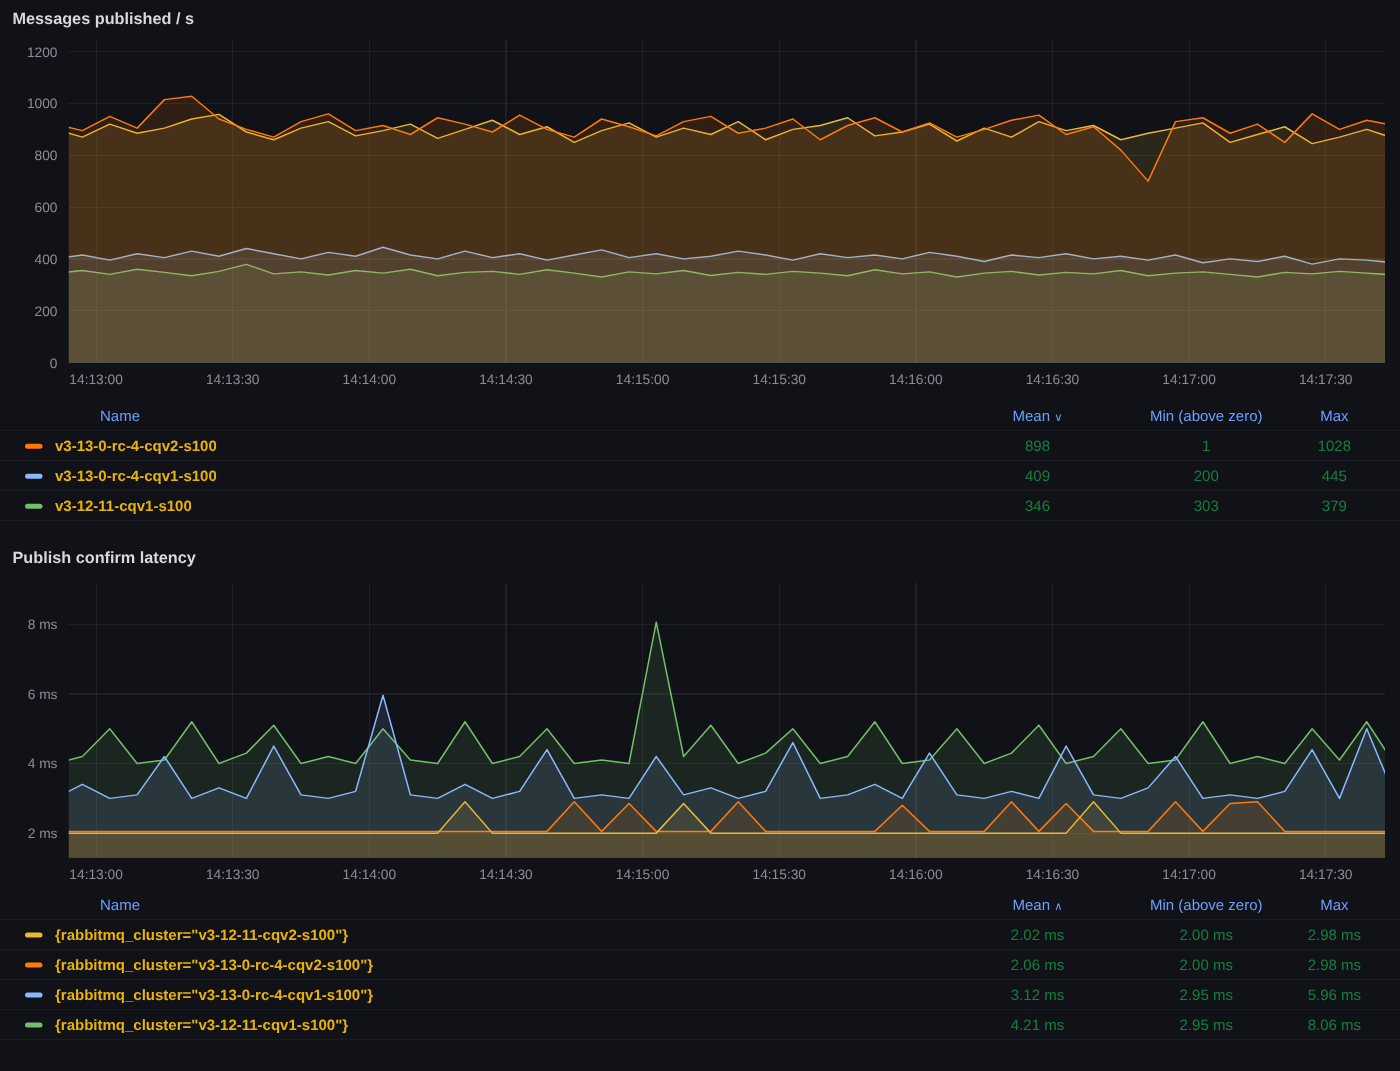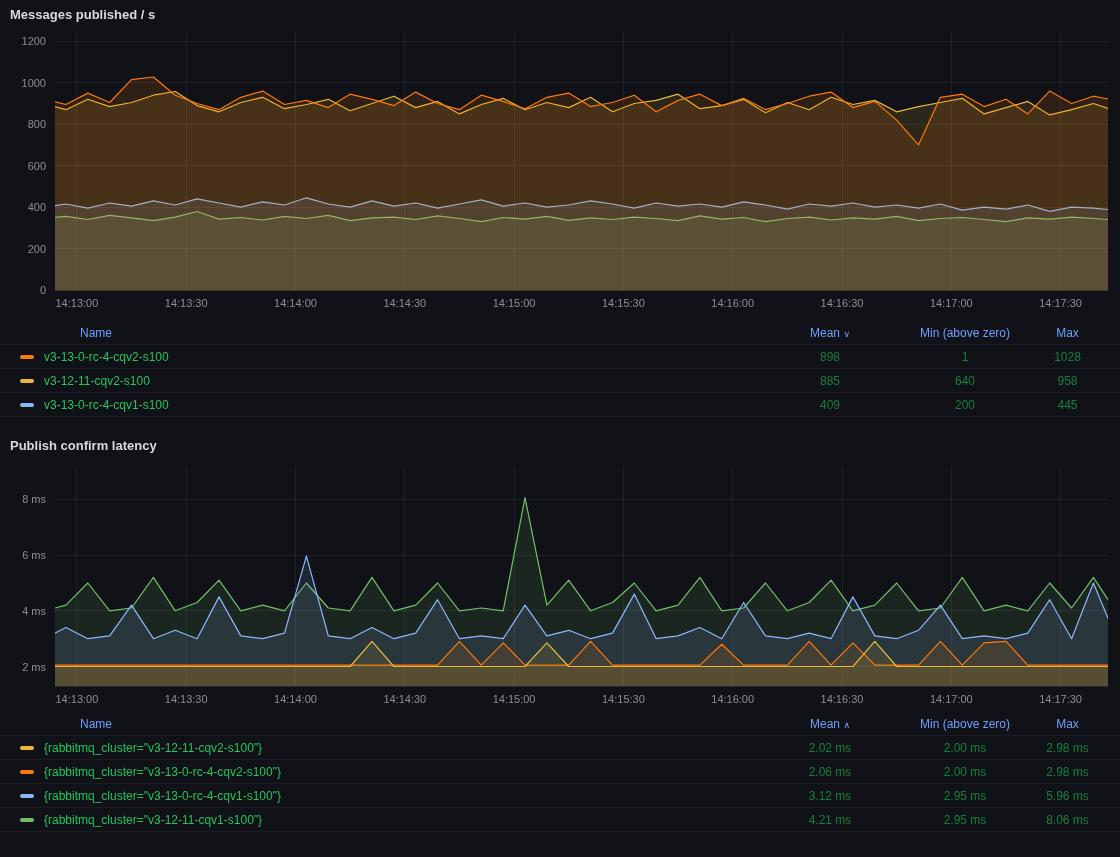--- a/index.html
+++ b/index.html
@@ -15,21 +15,21 @@
   .legend{font-size:12px;margin-top:2px;}
   .legend-header,.legend-row{display:grid;grid-template-columns:1fr 130px 140px 65px;align-items:center;
     height:23px;padding:0 20px;border-top:1px solid rgba(255,255,255,0.045);}
   .legend-header{border-top:none;margin-left:36px;}
   .legend-header .col{color:#6e9fff;font-weight:500;cursor:pointer;white-space:nowrap;}
   .legend-header .col.name{padding-left:24px;}
   .col.num{text-align:center;}
   .sort{font-size:9px;color:#6e9fff;}
   .legend-row .name{display:flex;align-items:center;min-width:0;}
   .swatch{display:inline-block;width:14px;height:4px;border-radius:2px;margin-right:10px;flex:0 0 auto;}
-  .series-name{color:#22c55e;cursor:pointer;white-space:nowrap;overflow:hidden;text-overflow:ellipsis;}
+  .series-name{color:#eab308;cursor:pointer;white-space:nowrap;overflow:hidden;text-overflow:ellipsis;font-weight:bold;}
   .legend-row .num{color:#15803d;}
   .legend-bottom-line{border-top:1px solid rgba(255,255,255,0.045);height:0;}
 </style>
 </head>
 <body>
 
 <div class="dashboard">
 
   <section class="panel">
     <h2 class="panel-title">Messages published / s</h2>
@@ -96,35 +96,35 @@
         <div class="col name">
             <span class="swatch" style="background-color: rgb(255, 120, 10);"></span>
             <span class="series-name">v3-13-0-rc-4-cqv2-s100</span>
           </div>
         <div class="col num">898</div>
         <div class="col num">1</div>
         <div class="col num">1028</div>
       </div>
       <div class="legend-row">
         <div class="col name">
-            <span class="swatch" style="background-color: rgb(234, 184, 57);"></span>
-            <span class="series-name">v3-12-11-cqv2-s100</span>
-          </div>
-        <div class="col num">885</div>
-        <div class="col num">640</div>
-        <div class="col num">958</div>
-      </div>
-      <div class="legend-row">
-        <div class="col name">
             <span class="swatch" style="background-color: rgb(138, 184, 255);"></span>
             <span class="series-name">v3-13-0-rc-4-cqv1-s100</span>
           </div>
         <div class="col num">409</div>
         <div class="col num">200</div>
         <div class="col num">445</div>
+      </div>
+      <div class="legend-row">
+        <div class="col name">
+            <span class="swatch" style="background-color: rgb(115, 191, 105);"></span>
+            <span class="series-name">v3-12-11-cqv1-s100</span>
+          </div>
+        <div class="col num">346</div>
+        <div class="col num">303</div>
+        <div class="col num">379</div>
       </div>
       <div class="legend-bottom-line"></div>
     </div>
   </section>
 
   <section class="panel">
     <h2 class="panel-title">Publish confirm latency</h2>
     <svg class="chart" width="1120" height="252" viewBox="0 0 1120 252">
         <defs>
           <clipPath id="clip1">

